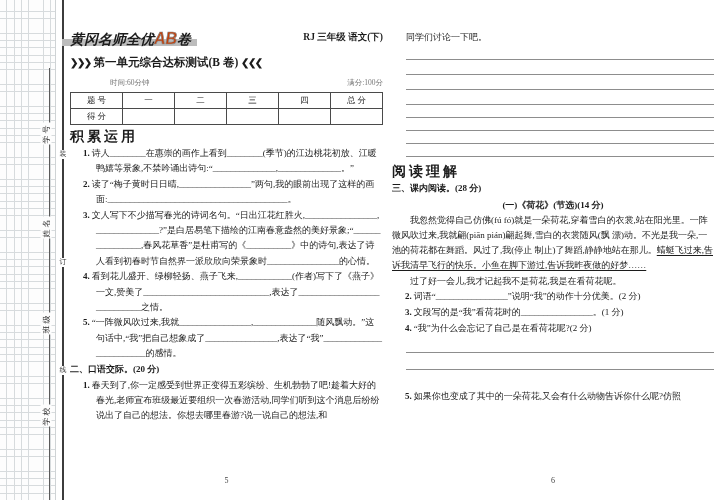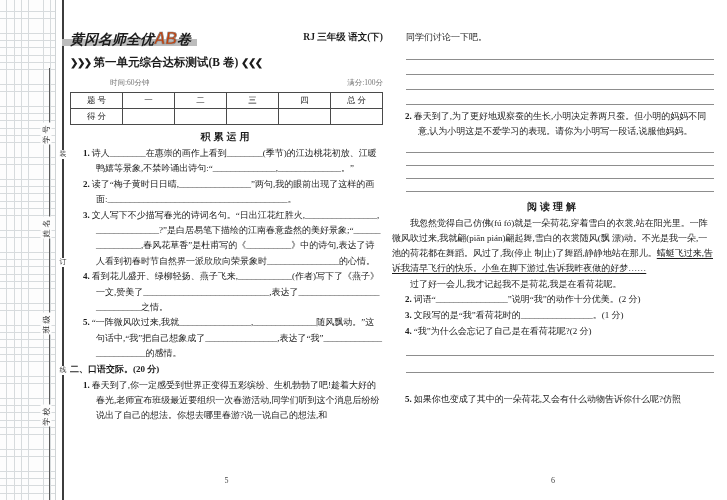--- a/index.html
+++ b/index.html
@@ -40,21 +40,21 @@
   .logo .bar{position:absolute;left:-8px;bottom:1px;width:calc(100% + 14px);height:7px;background:#bcbcbc;}
   .logo .t{position:relative;}
   .logo .ab{position:relative;color:#c2410c;-webkit-text-stroke:0.7px #8b8b8b;font-size:16px;}
   .edition{font-weight:bold;font-size:9.5px;white-space:nowrap;padding-bottom:2px;}
   .test-title{text-align:left;font-weight:bold;font-size:11.5px;margin-top:8px;white-space:nowrap;}
   .arr{letter-spacing:-1.5px;font-size:10px;}
   .meta-row{display:flex;justify-content:space-between;font-size:7.5px;color:#777;margin-top:5px;margin-left:40px;}
   table.score{border-collapse:collapse;width:100%;table-layout:fixed;margin-top:1px;}
   table.score td{border:1px solid #4a4a4a;height:14px;text-align:center;font-size:8.5px;padding:0;}
   
-  .sec-title{text-align:center;font-weight:bold;font-size:10px;letter-spacing:3px;margin:4px 0 2px;}
+  .sec-title{font-weight:bold;font-size:14px;letter-spacing:3px;margin:4px 0 2px;}
   .qhead{font-weight:bold;margin-top:1px;}
   .item{padding-left:26px;text-indent:-13px;word-break:break-all;margin-top:0.5px;}
   .item .no{font-weight:bold;margin-right:2px;}
   .para{text-indent:2em;word-break:break-all;}
   .ul-part{text-decoration:underline;text-underline-offset:2px;}
   .lines{margin-left:14px;}
   .ans-line{border-bottom:1px solid #8d8d8d;}
   .h14{height:14px;} .h12{height:12px;} .h16{height:16px;}
   .sub-title{text-align:center;font-weight:bold;margin-top:1px;}
   .cont-line{margin-left:14px;}
@@ -148,32 +148,31 @@
 
     <div class="cont-line">同学们讨论一下吧。</div>
 
     <div class="lines">
       <div class="ans-line h14"></div>
       <div class="ans-line h14"></div>
       <div class="ans-line h14"></div>
       <div class="ans-line h14"></div>
     </div>
 
-    <div class="item" style="margin-top:4px;">
-      <span class="no">2.</span><span>春天到了,为了更好地观察蚕的生长,小明决定养两只蚕。但小明的妈妈不同意,认为小明这是不爱学习的表现。请你为小明写一段话,说服他妈妈。</span>
-    </div>
 
     <div class="lines">
       <div class="ans-line h12"></div>
       <div class="ans-line h12"></div>
       <div class="ans-line h12"></div>
       <div class="ans-line h12"></div>
     </div>
 
     <div class="sec-title" style="margin-top:7px;">阅读理解</div>
+    <div class="qhead">三、课内阅读。(28 分)</div>
+    <div class="sub-title">(一)《荷花》(节选)(14 分)</div>
 
     <div class="para">
       <span>我忽然觉得自己仿佛(fú  fó)就是一朵荷花,穿着雪白的衣裳,站在阳光里。一阵微风吹过来,我就翩(piān  pián)翩起舞,雪白的衣裳随风(飘  漂)动。不光是我一朵,一池的荷花都在舞蹈。风过了,我(停止  制止)了舞蹈,静静地站在那儿。</span><span class="ul-part">蜻蜓飞过来,告诉我清早飞行的快乐。小鱼在脚下游过,告诉我昨夜做的好梦……</span>
     </div>
     <div class="para">过了好一会儿,我才记起我不是荷花,我是在看荷花呢。</div>
 
     <div class="item">
       <span class="no">2.</span><span>词语“________________”说明“我”的动作十分优美。(2 分)</span>
     </div>
     <div class="item">

